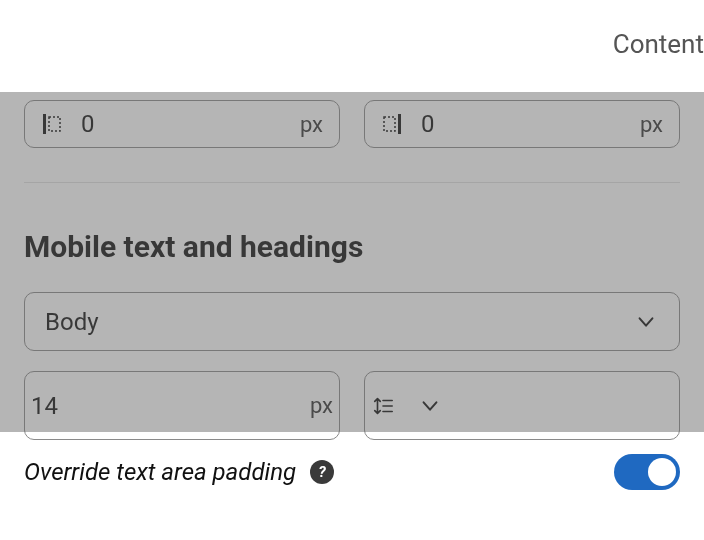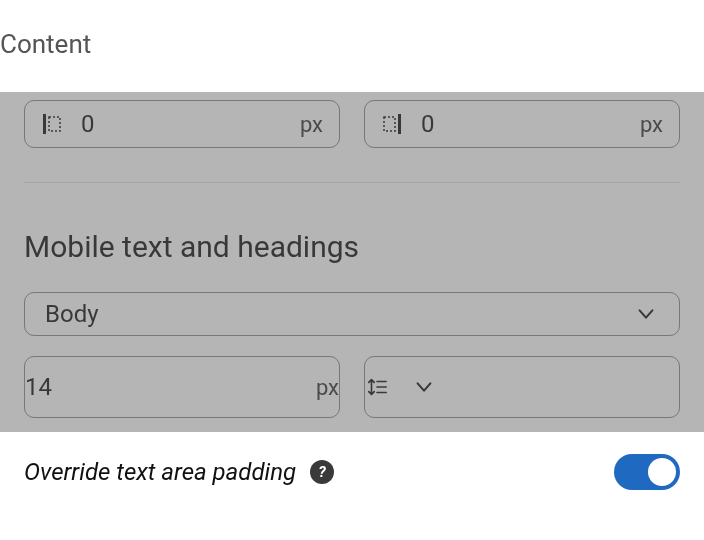--- a/index.html
+++ b/index.html
@@ -10,21 +10,21 @@
     width: 100%;
     height: 92px;
     background: #ffffff;
     position: relative;
     z-index: 10;
   }
   .tab {
     flex: 1;
     display: flex;
     align-items: center;
-    justify-content: flex-start;
+    justify-content: flex-end;
     font-size: 26px;
     color: #555;
     border-bottom: 4px solid transparent;
     cursor: pointer;
   }
   .tab.active {
     color: #111;
     border-bottom-color: #111;
   }
 
@@ -70,53 +70,53 @@
     align-items: center;
     padding: 0 16px;
     background: transparent;
   }
   .pad-field .icon { width: 22px; height: 22px; display:flex; align-items:center; justify-content:center; }
   .pad-field .val { font-size: 24px; margin-left: 18px; color: #111; flex: 1; }
   .pad-field .unit { font-size: 22px; color: #333; }
 
   .section-heading {
     font-size: 30px;
-    font-weight: 400;
+    font-weight: 700;
     color: #111;
     margin-top: 46px;
     margin-bottom: 28px;
   }
 
   .select {
     width: 100%;
-    height: 44px;
+    height: 59px;
     border: 1px solid #8a8a8a;
     border-radius: 10px;
     display: flex;
     align-items: center;
     padding: 0 20px;
     background: transparent;
     cursor: pointer;
   }
   .select .label { font-size: 24px; color: #111; flex: 1; }
   .chevron { width: 26px; height: 26px; display:flex; align-items:center; justify-content:center; }
 
   .metric-row {
     display: flex;
     gap: 24px;
     margin-top: 20px;
   }
   .metric-field {
     flex: 1;
-    height: 62px;
+    height: 69px;
     border: 1px solid #8a8a8a;
     border-radius: 10px;
     display: flex;
     align-items: center;
-    padding: 0 0;
+    padding: 0 6px;
     background: transparent;
     cursor: pointer;
   }
   .metric-field .val { font-size: 24px; color: #111; flex: 1; }
   .metric-field .unit { font-size: 22px; color: #333; }
   .metric-field .lh-icon { width: 24px; height: 24px; margin-right: 14px; display:flex; align-items:center; justify-content:center; }
   .metric-field .chevron { margin-left: 8px; }
 
   .bottom-row {
     display: flex;

